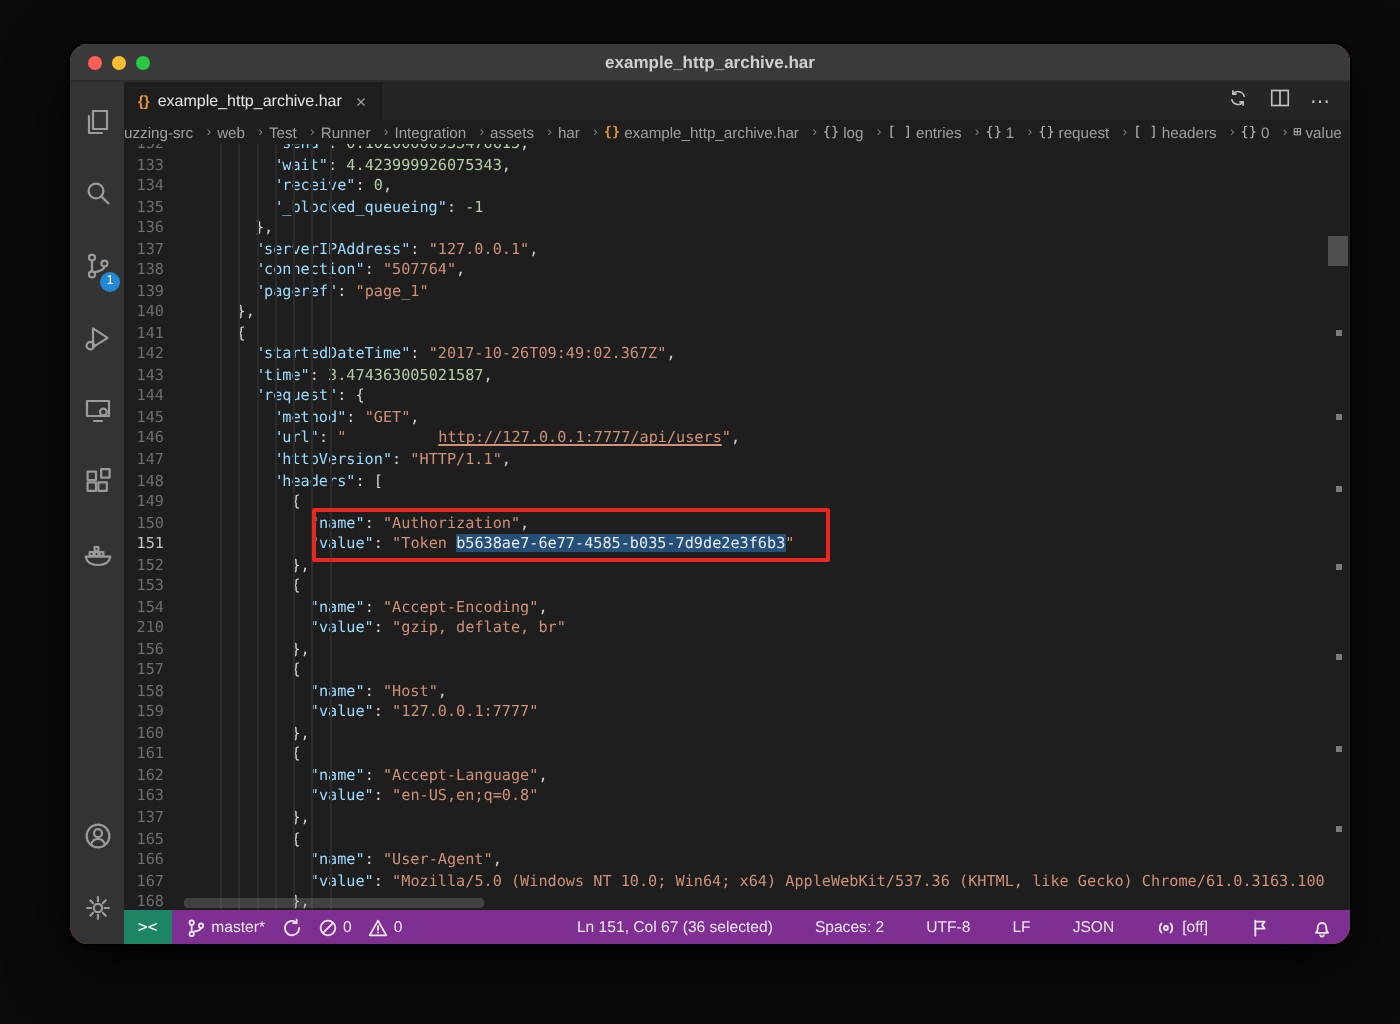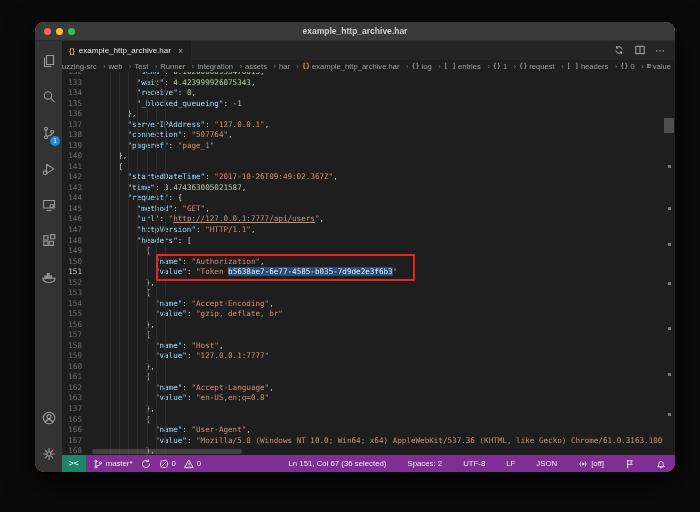--- a/index.html
+++ b/index.html
@@ -64,21 +64,21 @@
   .indent-guides { position:absolute; left:48px; top:0; bottom:0; width:59px;
     background-image:repeating-linear-gradient(to right, #2c2c2c 0 1px, transparent 1px 9.15px);
     pointer-events:none; }
   .line { display:flex; height:10.54px; line-height:10.54px;
     font-family:"DejaVu Sans Mono", monospace; font-size:7.6px; }
   .ln { width:30px; flex:0 0 auto; text-align:right; padding-right:10px; color:#6e6e6e; }
   .ln.active { color:#c6c6c6; }
   .fold { width:8px; flex:0 0 auto; }
   .code { white-space:pre; }
   .tk-k { color:#9cdcfe; } .tk-p { color:#d4d4d4; } .tk-n { color:#b5cea8; }
-  .tk-s { color:#ce9178; } .tk-l { color:#ce9178; text-decoration:underline; }
+  .tk-s { color:#ce9178; } .tk-l { color:#ce9178; text-decoration:underline;margin-left:46px; }
   .tk-S { color:#e8eef5; background:#264f78;margin-top:20px; }
 
   .anno-box { position:absolute; border:2px solid #e8281e; border-radius:1px;
     pointer-events:none; }
 
   
   .vruler { position:absolute; right:0; top:0; bottom:0; width:12px; background:#1e1e1e; }
   .vthumb { position:absolute; right:1px; width:10px; height:15px; top:46px;
     background:rgba(140,140,140,.45); }
   .odot { position:absolute; right:4px; width:3px; height:3px; background:#7a7a7a; }
@@ -391,21 +391,21 @@
                 <span class="ln">153</span>
                 <span class="fold"></span>
                 <span class="code"><span class="tk-w">          </span><span class="tk-p">{</span></span>
               </div>
               <div class="line">
                 <span class="ln">154</span>
                 <span class="fold"></span>
                 <span class="code"><span class="tk-w">            </span><span class="tk-k">"name"</span><span class="tk-p">: </span><span class="tk-s">"Accept-Encoding"</span><span class="tk-p">,</span></span>
               </div>
               <div class="line">
-                <span class="ln">155</span>
+                <span class="ln">210</span>
                 <span class="fold"></span>
                 <span class="code"><span class="tk-w">            </span><span class="tk-k">"value"</span><span class="tk-p">: </span><span class="tk-s">"gzip, deflate, br"</span></span>
               </div>
               <div class="line">
                 <span class="ln">156</span>
                 <span class="fold"></span>
                 <span class="code"><span class="tk-w">          </span><span class="tk-p">},</span></span>
               </div>
               <div class="line">
                 <span class="ln">157</span>

